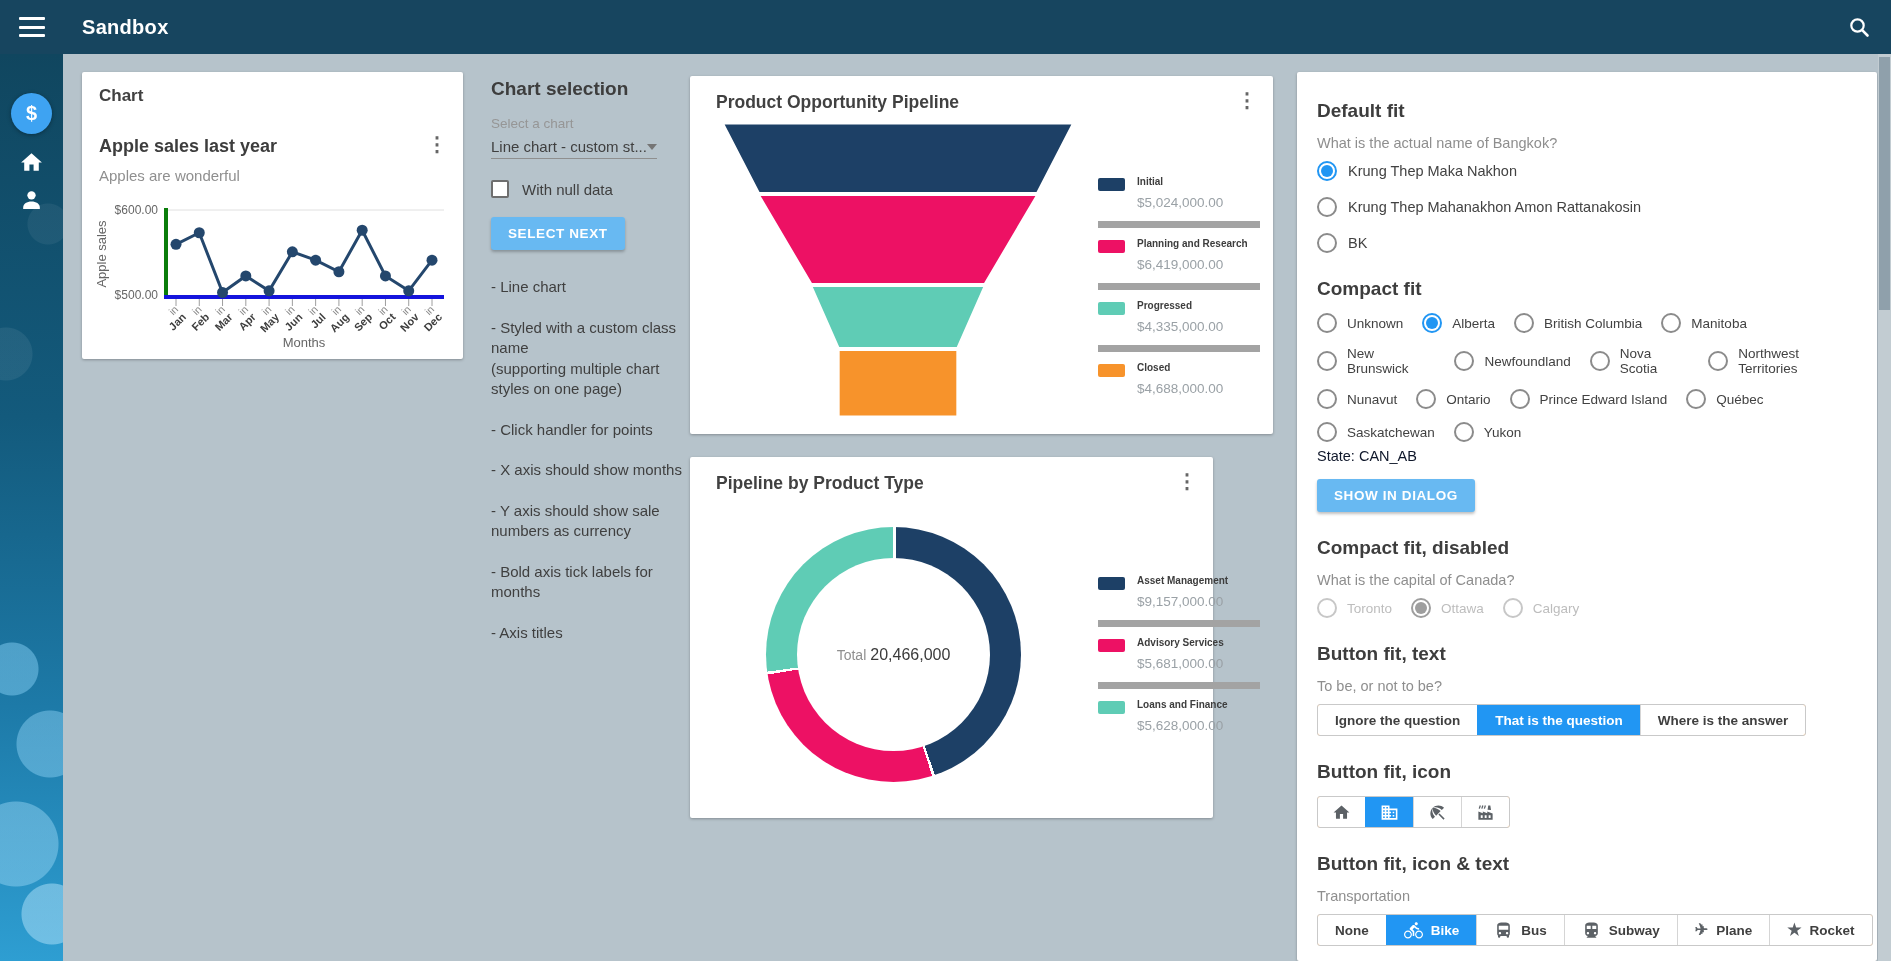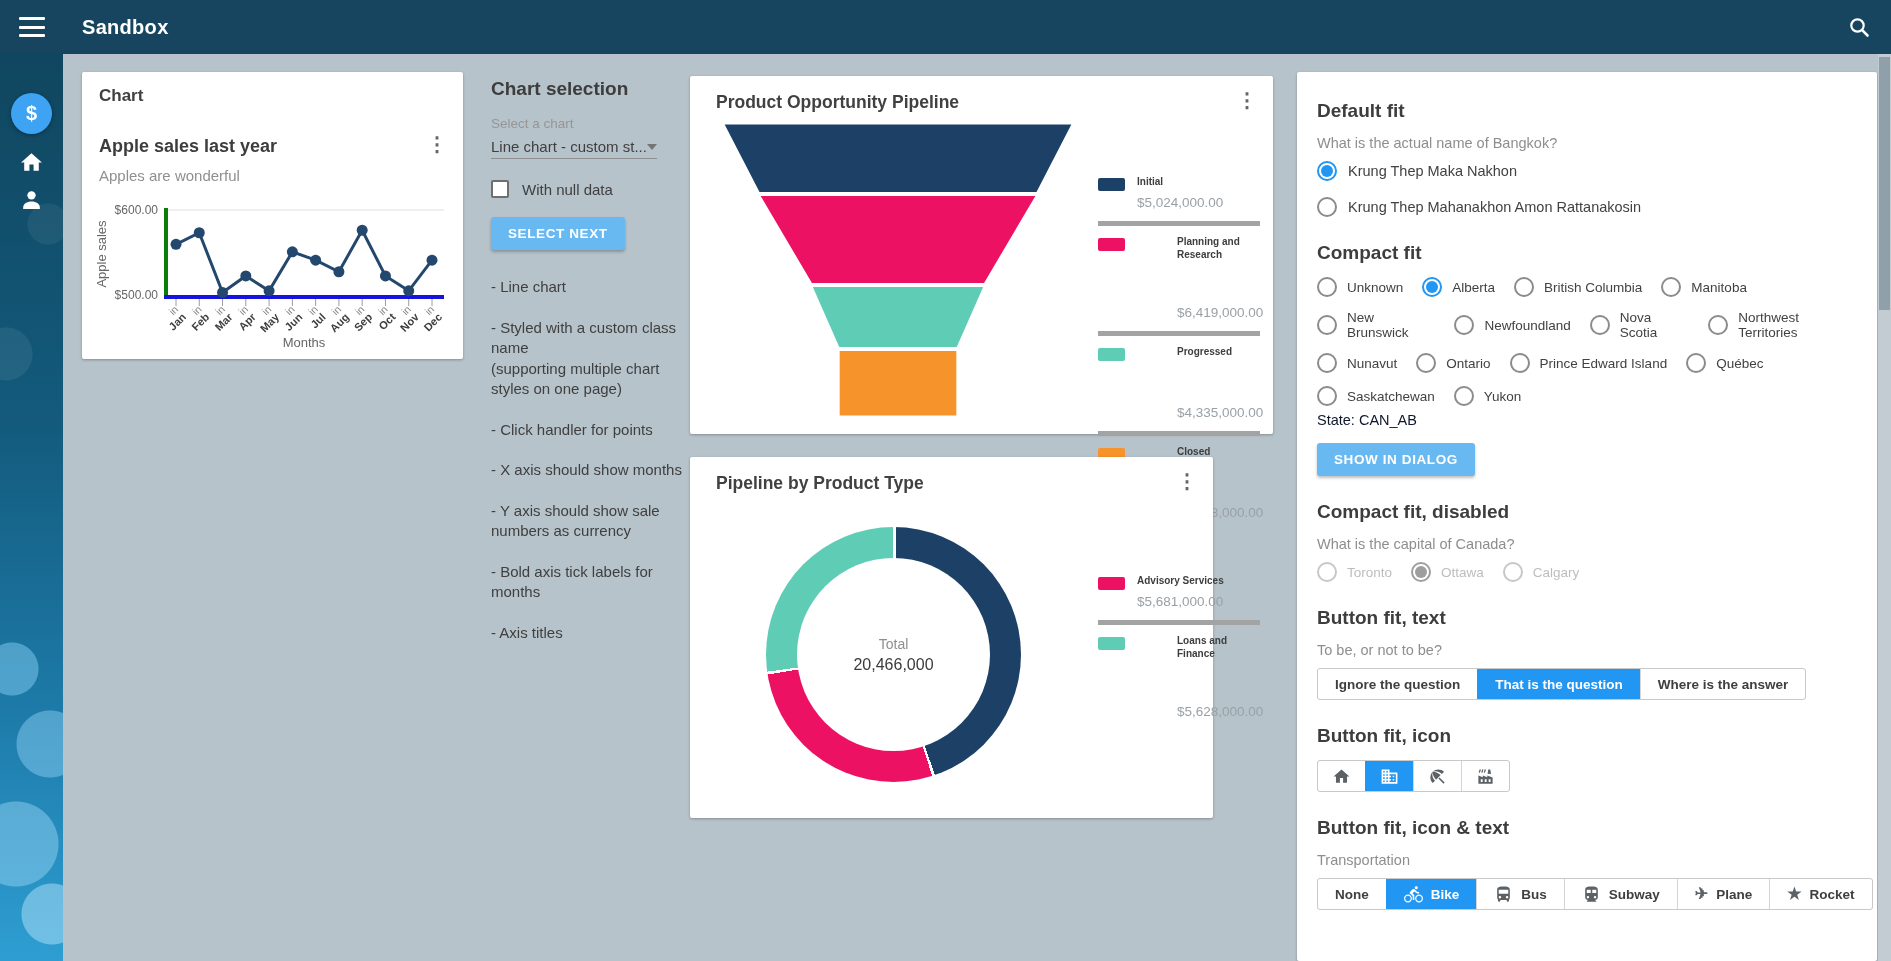--- a/index.html
+++ b/index.html
@@ -58,28 +58,28 @@
   .notes { margin-top:27px; display:flex; flex-direction:column; gap:20px; }
   .note { font-size:15px; color:#3f3f3f; line-height:1.37; white-space:pre-line; }
 
   
   .big-card-h { position:absolute; left:26px; top:16px; font-size:17.5px; font-weight:bold; color:#414141; }
   #funnel-svg { position:absolute; left:33px; top:46px; }
   .legend { position:absolute; width:162px; }
   #funnel-legend { left:408px; top:90px; }
   #donut-legend  { left:408px; top:108px; }
   .legend-item { display:grid; grid-template-columns:39px 1fr; align-items:start; padding:10px 0 11px; }
-  .legend-item + .legend-item { border-top:5px solid #a3a3a3;gap:40px; }
+  .legend-item + .legend-item { border-top:7px solid #a3a3a3; }
   .legend-swatch { width:27px; height:13px; border-radius:2px; margin-top:2px; }
   .legend-label { font-size:10px; font-weight:bold; color:#3d3d3d; line-height:1.25; }
   .legend-value { grid-column:2; font-size:13.5px; color:#9aa1a6; margin-top:4px; }
 
   #donut { position:absolute; left:76px; top:70px; width:255px; height:255px; border-radius:50%; }
   .donut-hole { position:absolute; left:31px; top:31px; width:193px; height:193px; border-radius:50%; background:#fff;
-    display:flex; flex-direction:column; align-items:center; justify-content:center; gap:4px; }
+    display:flex; flex-direction:row; align-items:center; justify-content:center; gap:4px; }
   .donut-total-label { font-size:14px; color:#8f8f8f; }
   .donut-total-value { font-size:16px; color:#3b3b3b; }
 
   
   .rp-h { font-size:19px; font-weight:bold; color:#3d3d3d; margin:25px 0 13px; }
   .rp-h.first { margin-top:12px; }
   .rp-q { font-size:14.5px; color:#8e8e8e; margin:0 0 10px; }
   .radio-col { display:flex; flex-direction:column; gap:16px; }
   .radio-rows { display:flex; flex-direction:column; gap:13px; }
   .radio-row { display:flex; column-gap:19px; align-items:center; }
@@ -285,20 +285,25 @@
     <div class="big-card-h">Pipeline by Product Type</div>
     <div class="kebab" style="right:16px; top:14px;">⋮</div>
     <div id="donut" style="background: conic-gradient(rgb(255, 255, 255) 0%, rgb(255, 255, 255) 0.35%, rgb(29, 64, 102) 0.35%, rgb(29, 64, 102) 44.7425%, rgb(255, 255, 255) 44.7425%, rgb(255, 255, 255) 45.0925%, rgb(237, 17, 100) 45.0925%, rgb(237, 17, 100) 72.5007%, rgb(255, 255, 255) 72.5007%, rgb(255, 255, 255) 72.8507%, rgb(95, 204, 181) 72.8507%, rgb(95, 204, 181) 100%);">
       <div class="donut-hole">
         <div class="donut-total-label">Total</div>
         <div class="donut-total-value">20,466,000</div>
       </div>
     </div>
     <div class="legend" id="donut-legend">
         <div class="legend-item">
+          <span class="legend-swatch" style="background: rgb(29, 64, 102);"></span>
+          <span class="legend-label">Asset Management</span>
+          <span class="legend-value">$9,157,000.00</span>
+        </div>
+        <div class="legend-item">
           <span class="legend-swatch" style="background: rgb(237, 17, 100);"></span>
           <span class="legend-label">Advisory Services</span>
           <span class="legend-value">$5,681,000.00</span>
         </div>
         <div class="legend-item">
           <span class="legend-swatch" style="background: rgb(95, 204, 181);"></span>
           <span class="legend-label">Loans and Finance</span>
           <span class="legend-value">$5,628,000.00</span>
         </div>
       </div>
@@ -309,20 +314,24 @@
     <div class="rp-q">What is the actual name of Bangkok?</div>
     <div class="radio-col" id="default-options">
         <div class="radio-item">
           <span class="radio sel"></span>
           <span>Krung Thep Maka Nakhon</span>
         </div>
         <div class="radio-item">
           <span class="radio"></span>
           <span>Krung Thep Mahanakhon Amon Rattanakosin</span>
         </div>
+        <div class="radio-item">
+          <span class="radio"></span>
+          <span>BK</span>
+        </div>
       </div>
 
     <div class="rp-h">Compact fit</div>
     <div class="radio-rows" id="compact-rows">
         <div class="radio-row">
           <div class="radio-item compact">
             <span class="radio"></span>
             <span>Unknown</span>
           </div>
           <div class="radio-item compact">

